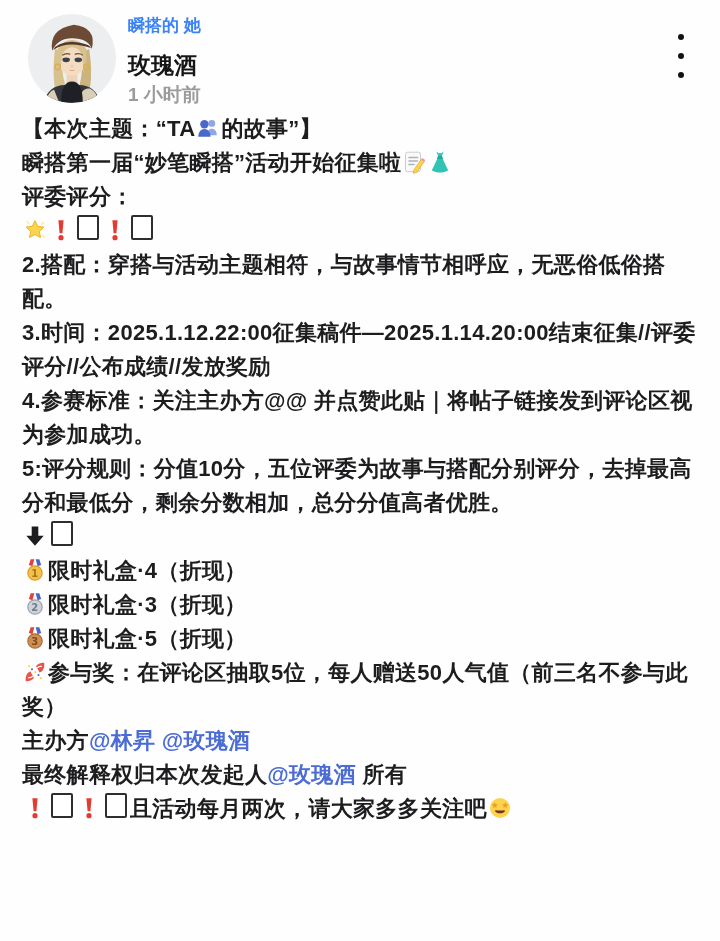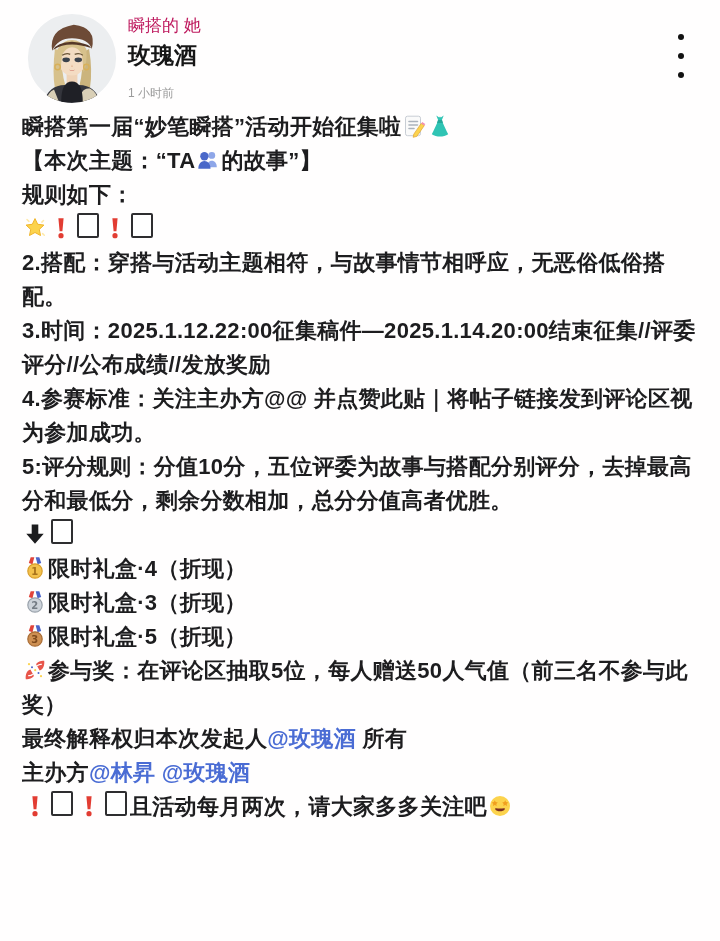--- a/index.html
+++ b/index.html
@@ -15,27 +15,27 @@
     display:flex;align-items:flex-start;
     padding:13px 26px 0 27px;
   }
   .avatar{
     width:90px;height:90px;border-radius:50%;
     flex:0 0 auto;overflow:hidden;
   }
   .avatar svg{display:block;width:100%;height:100%;}
   .userinfo{margin-left:11px;padding-top:3px;}
   .badge{
-    color:#be185d;font-size:17px;font-weight:400;line-height:20px;
+    color:#3b82f6;font-size:17px;font-weight:700;line-height:20px;
   }
   .username{
-    color:#161616;font-size:23px;font-weight:700;line-height:30px;margin-top:4px;
+    color:#161616;font-size:23px;font-weight:700;line-height:30px;margin-top:14px;
   }
   .timestamp{
-    color:#9b9b9b;font-size:12px;font-weight:400;line-height:22px;margin-top:12px;
+    color:#9b9b9b;font-size:19px;font-weight:700;line-height:22px;margin-top:4px;
   }
   .kebab{
     margin-left:auto;margin-top:17px;margin-right:6px;
     display:flex;flex-direction:column;align-items:center;gap:13px;
     cursor:pointer;padding:4px;
   }
   .kebab i{width:6px;height:6px;border-radius:50%;background:#121212;display:block;}
   
   .post-body{
     padding:6px 20px 0 22px;
@@ -105,36 +105,36 @@
       <div class="timestamp">1 小时前</div>
     </div>
     <div class="kebab">
       <i></i>
         <i></i>
         <i></i>
     </div>
   </div>
 
   <div class="post-body">
+      <p class="para"><span class="t">【本次主题：“TA</span><span class="emoji"><svg viewBox="0 0 24 24">
+            <circle cx="15.8" cy="7.4" r="3.4" fill="#8ea6e8"></circle>
+            <path d="M10.8 19.2c0-4 2.2-6.5 5-6.5s5 2.5 5 6.5z" fill="#8ea6e8"></path>
+            <circle cx="8.4" cy="8.2" r="4.2" fill="#4a68c9"></circle>
+            <path d="M2.3 20.8c0-4.7 2.7-7.7 6.1-7.7s6.1 3 6.1 7.7z" fill="#4a68c9"></path>
+          </svg></span><span class="t">的故事”】</span></p>
       <p class="para"><span class="t">瞬搭第一届“妙笔瞬搭”活动开始征集啦</span><span class="emoji"><svg viewBox="0 0 24 24">
             <rect x="3.5" y="2.2" width="15" height="19.5" rx="2" fill="#fafafa" stroke="#c8cdd4"></rect>
             <path d="M7 7.5h8.5M7 11h8.5M7 14.5h5" stroke="#aab2bc" stroke-width="1.6" stroke-linecap="round" fill="none"></path>
             <path d="M11.8 20.2l7.4-10.8 3.1 2.1-7.4 10.8-3.7 1z" fill="#fcd34d" stroke="#e2a93b" stroke-width=".8"></path>
             <path d="M19.2 9.4l3.1 2.1 1-1.5-3.1-2.1z" fill="#f48fb1"></path>
           </svg></span><span class="emoji"><svg viewBox="0 0 24 24">
             <path d="M8.3 1.6l1.8 4.3-1 3C7.6 12.3 5.7 16.6 3.8 20.2 6.1 21.8 9.1 22.6 12 22.6s5.9-.8 8.2-2.4c-1.9-3.6-3.8-7.9-5.3-11.3l-1-3 1.8-4.3-2.9 1.9-.8-1-.8 1z" fill="#30c4b4"></path>
             <path d="M9.1 8.9h5.8L14 5.9H10z" fill="#23a899"></path>
           </svg></span></p>
-      <p class="para"><span class="t">【本次主题：“TA</span><span class="emoji"><svg viewBox="0 0 24 24">
-            <circle cx="15.8" cy="7.4" r="3.4" fill="#8ea6e8"></circle>
-            <path d="M10.8 19.2c0-4 2.2-6.5 5-6.5s5 2.5 5 6.5z" fill="#8ea6e8"></path>
-            <circle cx="8.4" cy="8.2" r="4.2" fill="#4a68c9"></circle>
-            <path d="M2.3 20.8c0-4.7 2.7-7.7 6.1-7.7s6.1 3 6.1 7.7z" fill="#4a68c9"></path>
-          </svg></span><span class="t">的故事”】</span></p>
-      <p class="para"><span class="t">规则如下：</span></p>
+      <p class="para"><span class="t">评委评分：</span></p>
       <p class="para"><span class="emoji"><svg viewBox="0 0 24 24">
             <path d="M12 2.6l2.7 5.7 6.2.8-4.6 4.3 1.2 6.1-5.5-3-5.5 3 1.2-6.1L3.1 9.1l6.2-.8z" fill="#fcd34d" stroke="#f0b429"></path>
             <path d="M4 3.5l1.9 1.9M19.6 17.6l1.7 1.7M20.5 4.5l-1.6 1.6" stroke="#ffe9a8" stroke-width="1.5" stroke-linecap="round"></path>
           </svg></span><span class="emoji"><svg viewBox="0 0 24 24">
             <path d="M9.4 2.3h5.2l-1.2 13h-2.8z" fill="#e23c32"></path>
             <circle cx="12" cy="19.7" r="2.6" fill="#e23c32"></circle>
           </svg></span><span class="tofu"></span><span class="emoji"><svg viewBox="0 0 24 24">
             <path d="M9.4 2.3h5.2l-1.2 13h-2.8z" fill="#e23c32"></path>
             <circle cx="12" cy="19.7" r="2.6" fill="#e23c32"></circle>
           </svg></span><span class="tofu"></span></p>
@@ -167,22 +167,22 @@
             <path d="M2.8 21.2c-.6-4.6 1-8.7 4.6-9.8l3.6 6.7c-2.6 2.6-5.6 3.6-8.2 3.1z" fill="#e8554a"></path>
             <path d="M5.2 17.6c1.6.3 3.3-.2 4.6-1.3" stroke="#ffffff" stroke-width="1.3" fill="none"></path>
             <path d="M21.2 2.8c.6 4.6-1 8.7-4.6 9.8L13 5.9c2.6-2.6 5.6-3.6 8.2-3.1z" fill="#e8554a"></path>
             <path d="M18.8 6.4c-1.6-.3-3.3.2-4.6 1.3" stroke="#ffffff" stroke-width="1.3" fill="none"></path>
             <circle cx="12.2" cy="12.2" r="1.1" fill="#fcd34d"></circle>
             <circle cx="15.5" cy="15" r="1" fill="#4a64c8"></circle>
             <circle cx="9" cy="9.2" r="1" fill="#4a64c8"></circle>
             <circle cx="18" cy="18.2" r="1.1" fill="#fcd34d"></circle>
             <circle cx="6" cy="6.2" r="1.1" fill="#fcd34d"></circle>
           </svg></span><span class="t">参与奖：在评论区抽取5位，每人赠送50人气值（前三名不参与此奖）</span></p>
+      <p class="para"><span class="t">主办方</span><span class="mention">@林昇</span><span class="t">&nbsp;</span><span class="mention">@玫瑰酒</span></p>
       <p class="para"><span class="t">最终解释权归本次发起人</span><span class="mention">@玫瑰酒</span><span class="t">&nbsp;所有</span></p>
-      <p class="para"><span class="t">主办方</span><span class="mention">@林昇</span><span class="t">&nbsp;</span><span class="mention">@玫瑰酒</span></p>
       <p class="para"><span class="emoji"><svg viewBox="0 0 24 24">
             <path d="M9.4 2.3h5.2l-1.2 13h-2.8z" fill="#e23c32"></path>
             <circle cx="12" cy="19.7" r="2.6" fill="#e23c32"></circle>
           </svg></span><span class="tofu"></span><span class="emoji"><svg viewBox="0 0 24 24">
             <path d="M9.4 2.3h5.2l-1.2 13h-2.8z" fill="#e23c32"></path>
             <circle cx="12" cy="19.7" r="2.6" fill="#e23c32"></circle>
           </svg></span><span class="tofu"></span><span class="t">且活动每月两次，请大家多多关注吧</span><span class="emoji"><svg viewBox="0 0 24 24">
             <circle cx="12" cy="12" r="10" fill="#fcd34d"></circle>
             <path d="M6.8 6.2l.9 1.9 2.1.3-1.5 1.5.4 2.1-1.9-1-1.9 1 .4-2.1L3.8 8.4l2.1-.3z" fill="#f0a020"></path>
             <path d="M17.2 6.2l.9 1.9 2.1.3-1.5 1.5.4 2.1-1.9-1-1.9 1 .4-2.1-1.5-1.5 2.1-.3z" fill="#f0a020"></path>

